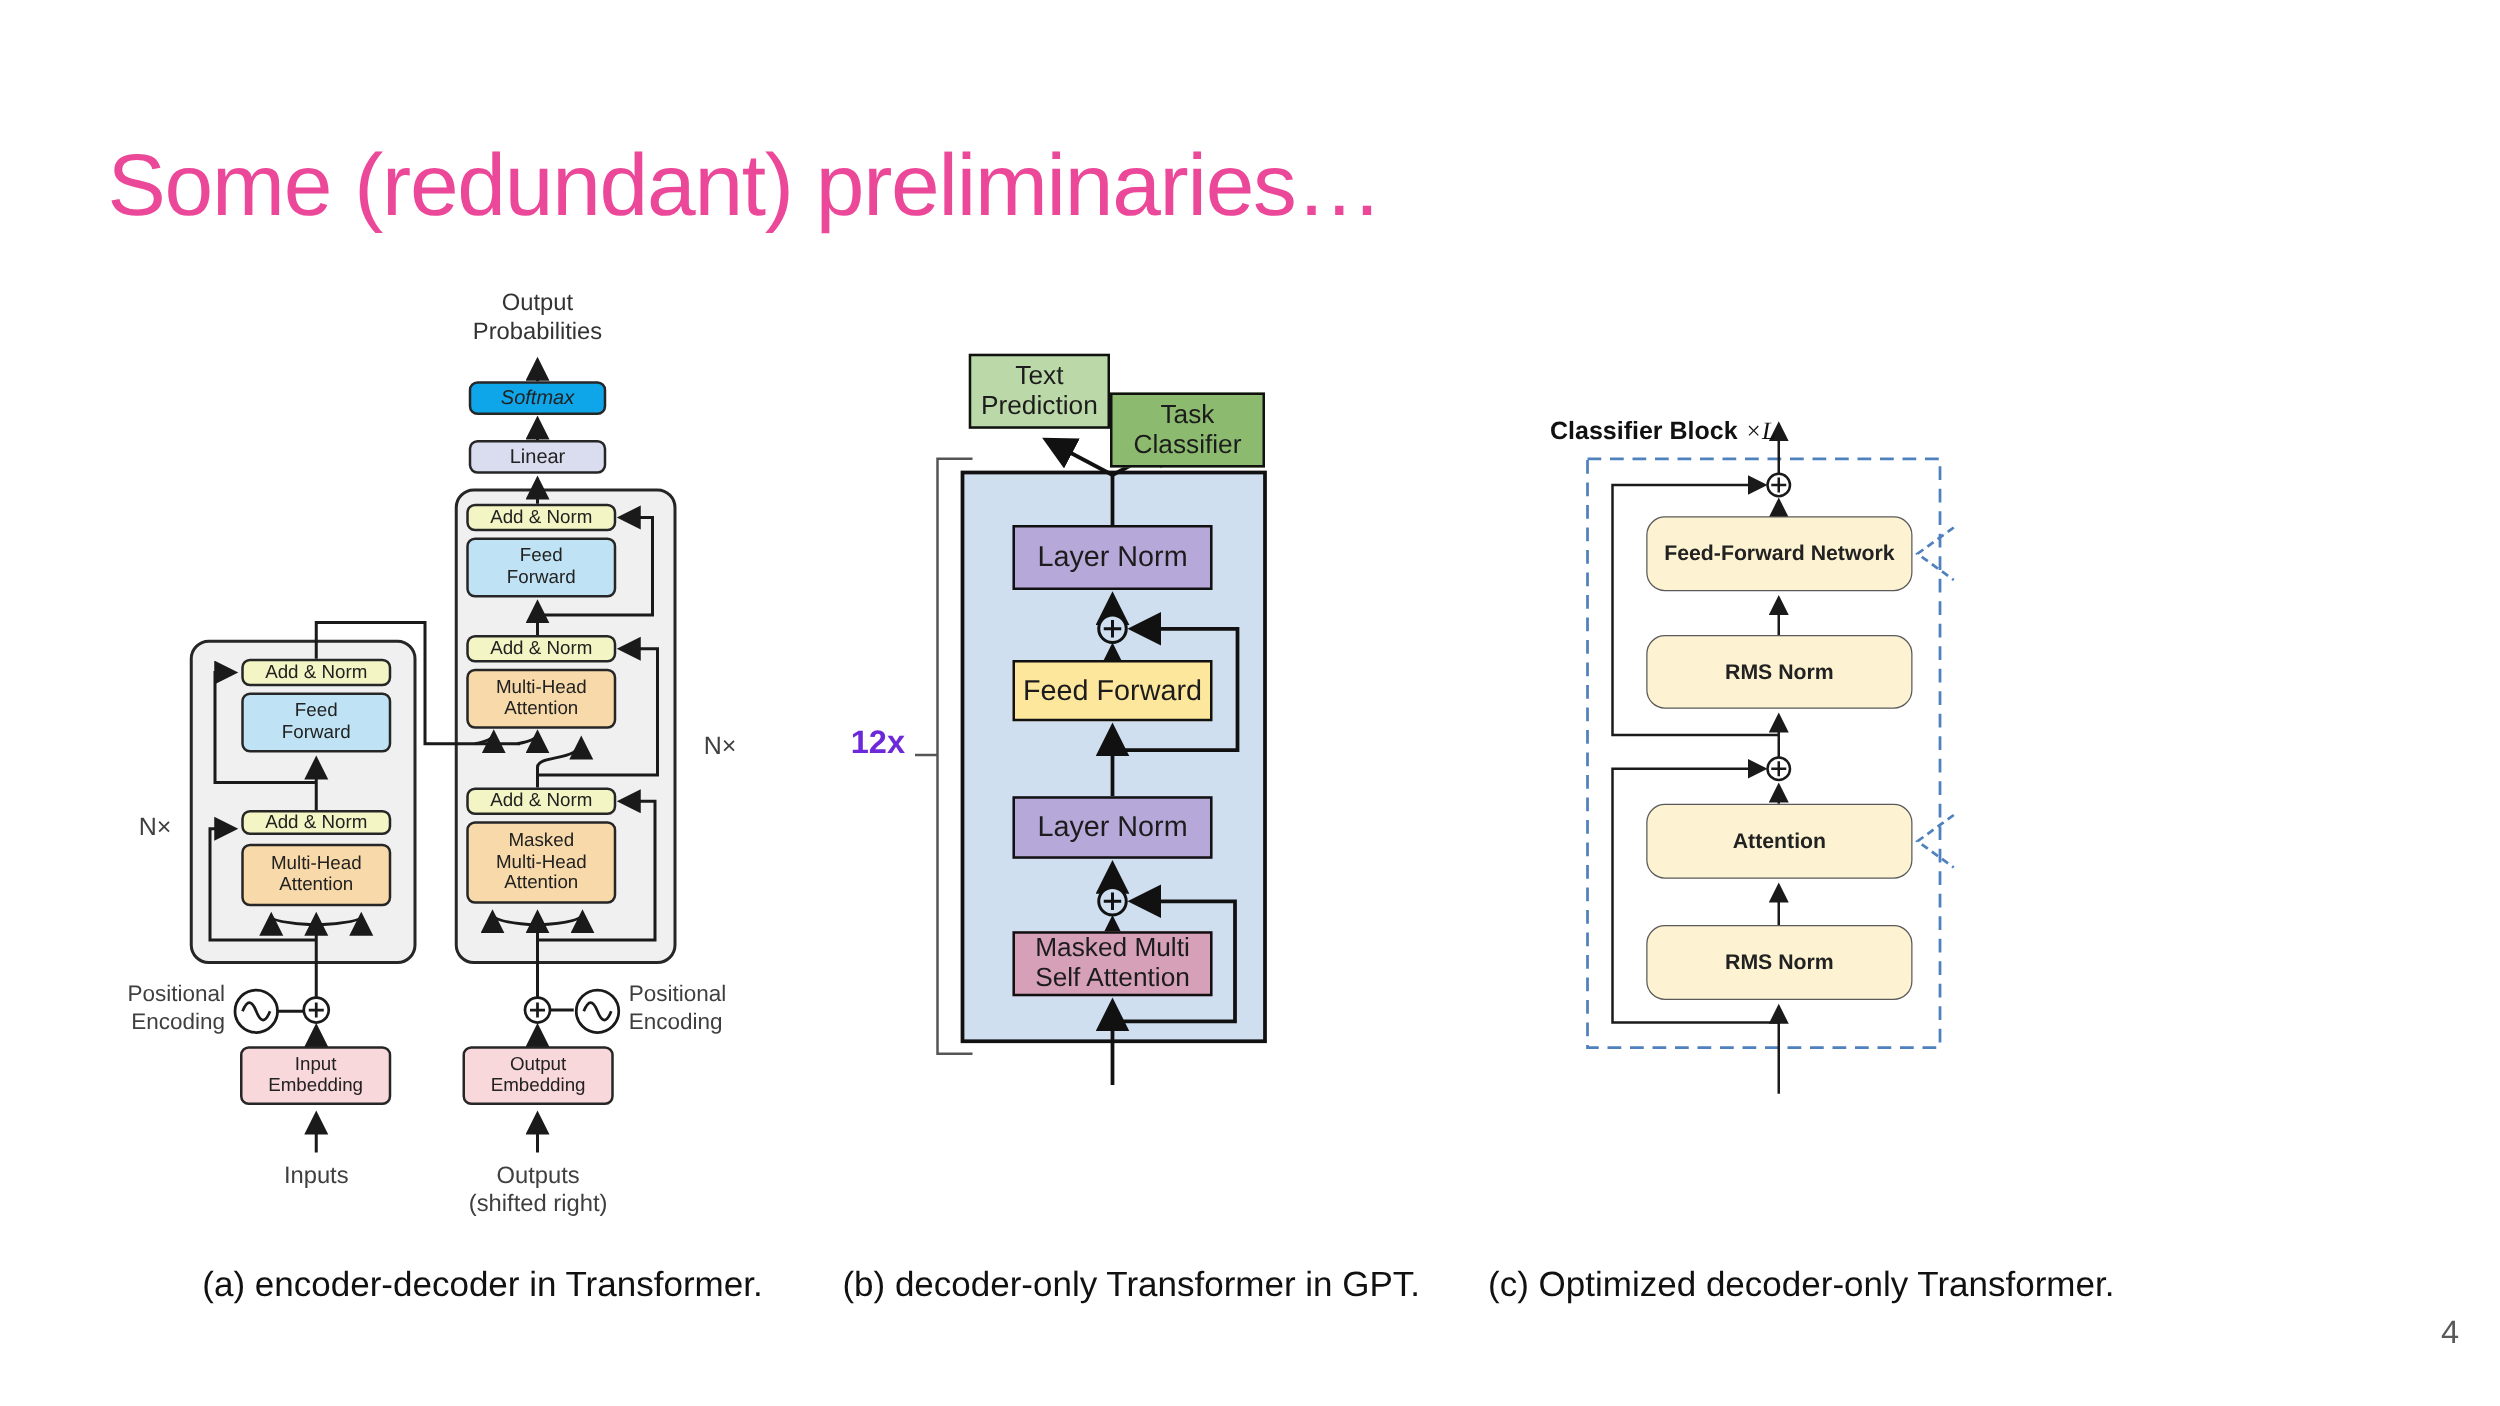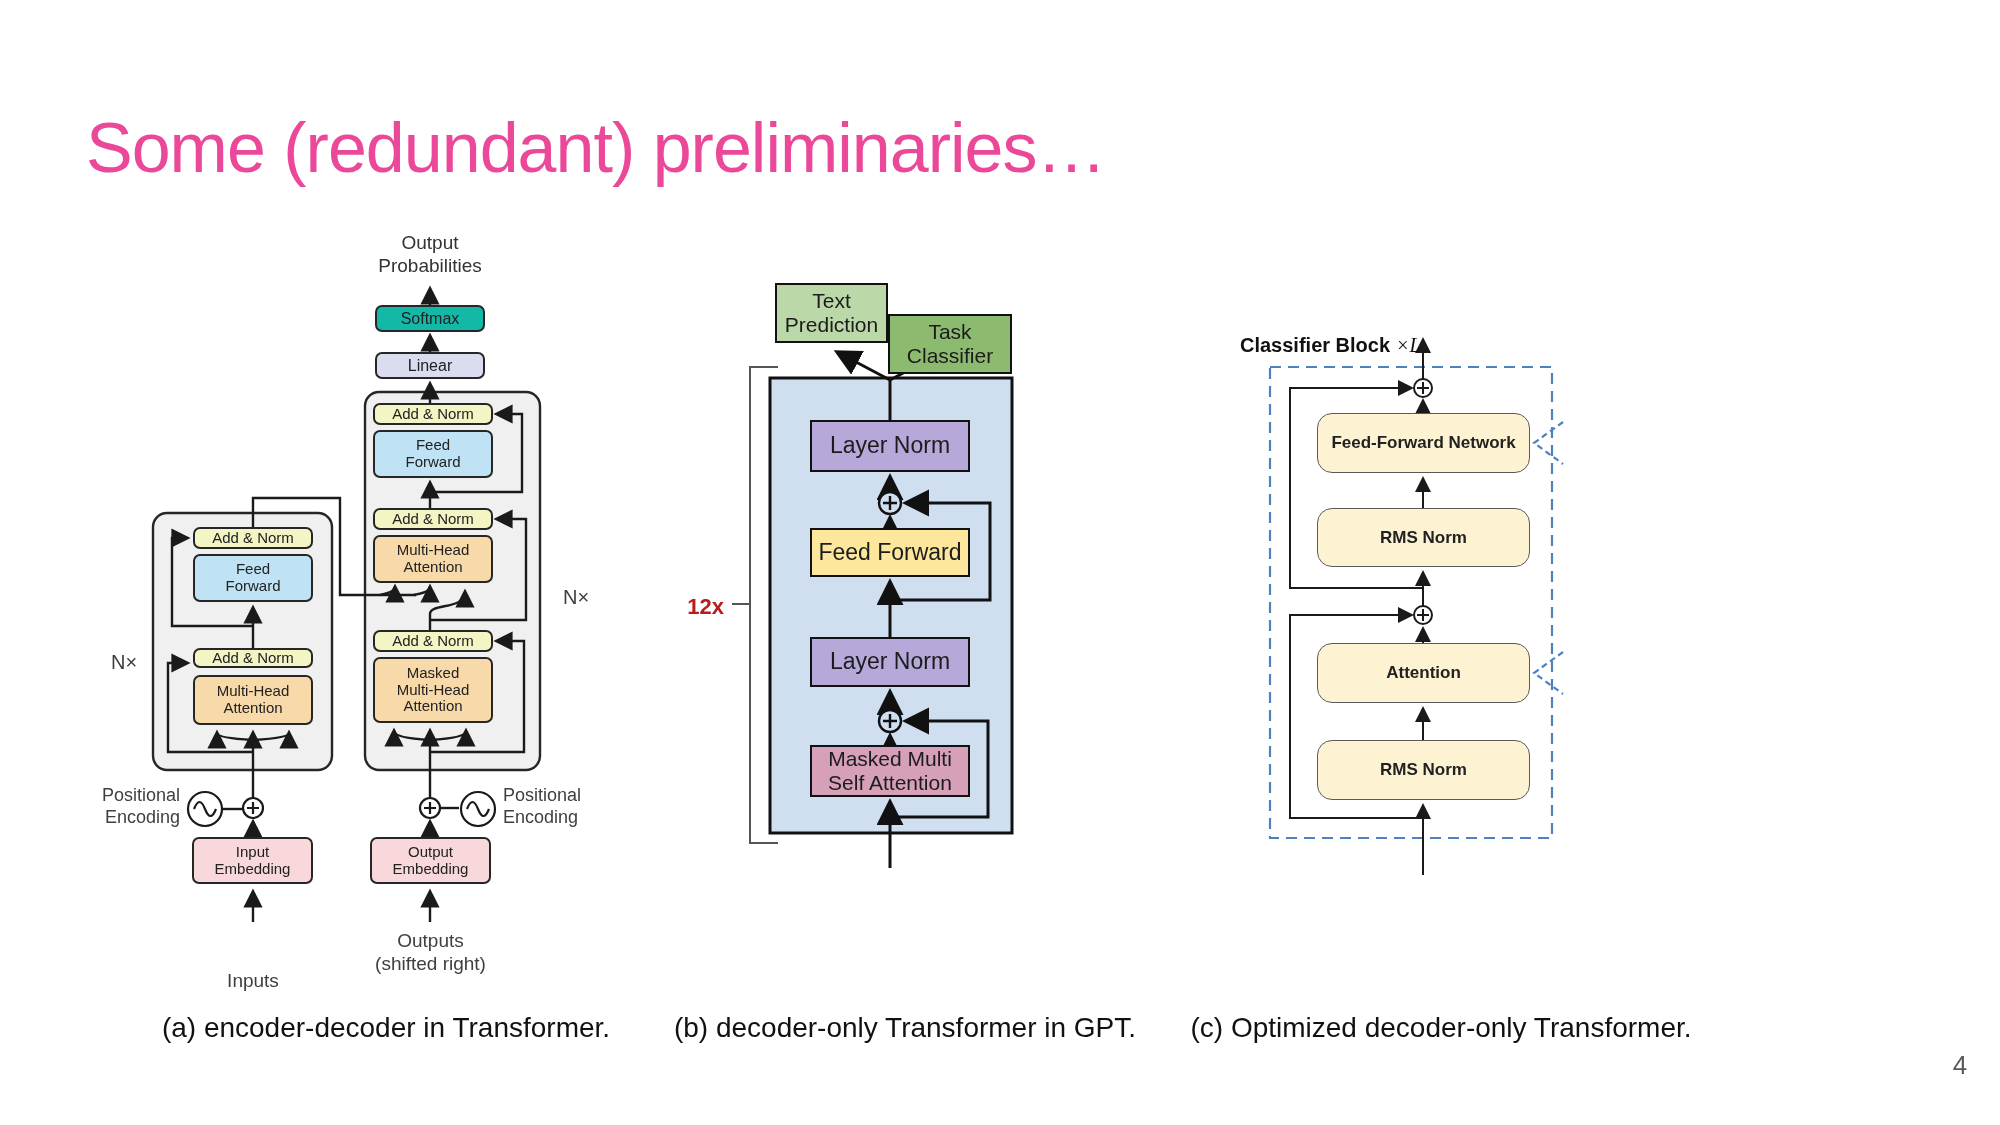--- a/index.html
+++ b/index.html
@@ -111,25 +111,25 @@
   </svg>
 
   <div class="lblA" style="left:255px;top:2px;width:170px;text-align:center;font-size:19px;color:#333;">Output
 Probabilities</div>
   <div class="lblA" style="left:12px;top:420px;width:44px;text-align:center;font-size:20px;">N×</div>
   <div class="lblA" style="left:463px;top:355px;width:46px;text-align:center;font-size:20px;">N×</div>
   <div class="lblA" style="left:0px;top:555px;width:90px;text-align:right;font-size:18px;">Positional
 Encoding</div>
   <div class="lblA" style="left:413px;top:555px;width:95px;text-align:left;font-size:18px;">Positional
 Encoding</div>
-  <div class="lblA" style="left:103px;top:700px;width:120px;text-align:center;font-size:19px;margin-top:40px;">Inputs</div>
+  <div class="lblA" style="left:103px;top:700px;width:120px;text-align:center;font-size:19px;">Inputs</div>
   <div class="lblA" style="left:268px;top:700px;width:145px;text-align:center;font-size:19px;">Outputs
 (shifted right)</div>
 
-  <div class="box bxA" style="left:285px;top:75px;width:110px;height:27px;background:#14b8a6;font-size:16px;">Softmax</div>
+  <div class="box bxA" style="left:285px;top:75px;width:110px;height:27px;background:#0ea5e9;font-size:16px;font-style:italic;">Softmax</div>
   <div class="box bxA" style="left:285px;top:122px;width:110px;height:27px;background:#dadcf0;font-size:16px;">Linear</div>
   <div class="box bxA" style="left:283px;top:173px;width:120px;height:22px;background:#f3f5c4;">Add &amp; Norm</div>
   <div class="box bxA" style="left:283px;top:200px;width:120px;height:48px;background:#bfe3f4;">Feed
 Forward</div>
   <div class="box bxA" style="left:283px;top:278px;width:120px;height:22px;background:#f3f5c4;">Add &amp; Norm</div>
   <div class="box bxA" style="left:283px;top:305px;width:120px;height:48px;background:#f8d9a9;">Multi-Head
 Attention</div>
   <div class="box bxA" style="left:283px;top:400px;width:120px;height:22px;background:#f3f5c4;">Add &amp; Norm</div>
   <div class="box bxA" style="left:283px;top:427px;width:120px;height:66px;background:#f8d9a9;">Masked
 Multi-Head
@@ -176,21 +176,21 @@
       <path d="M230,598 V534" marker-end="url(#aB)"></path>
     </g>
     <g stroke="#111" stroke-width="2.4" fill="#cfdff0">
       <circle cx="230" cy="233" r="11"></circle>
         <path d="M223,233 H237 M230,226 V240" fill="none"></path>
       <circle cx="230" cy="451" r="11"></circle>
         <path d="M223,451 H237 M230,444 V458" fill="none"></path>
     </g>
   </svg>
 
-  <div class="lblA" style="left:14px;top:324px;width:50px;text-align:right;font-size:22px;color:#b91c1c;font-weight:600;">12x</div>
+  <div class="lblA" style="left:14px;top:308px;width:50px;text-align:right;font-size:26px;color:#6d28d9;font-weight:600;">12x</div>
 
   <div class="box bxB small" style="left:115px;top:13px;width:113px;height:60px;background:#bad8a8;">Text
 Prediction</div>
   <div class="box bxB small" style="left:228px;top:13px;width:124px;height:60px;background:#8cbb70;margin-top:31px;">Task
 Classifier</div>
   <div class="box bxB" style="left:150px;top:150px;width:160px;height:52px;background:#b6a8d8;">Layer Norm</div>
   <div class="box bxB" style="left:150px;top:258px;width:160px;height:49px;background:#fce79c;">Feed Forward</div>
   <div class="box bxB" style="left:150px;top:367px;width:160px;height:50px;background:#b6a8d8;">Layer Norm</div>
   <div class="box bxB small" style="left:150px;top:475px;width:160px;height:52px;background:#d5a0b8;">Masked Multi
 Self Attention</div>

